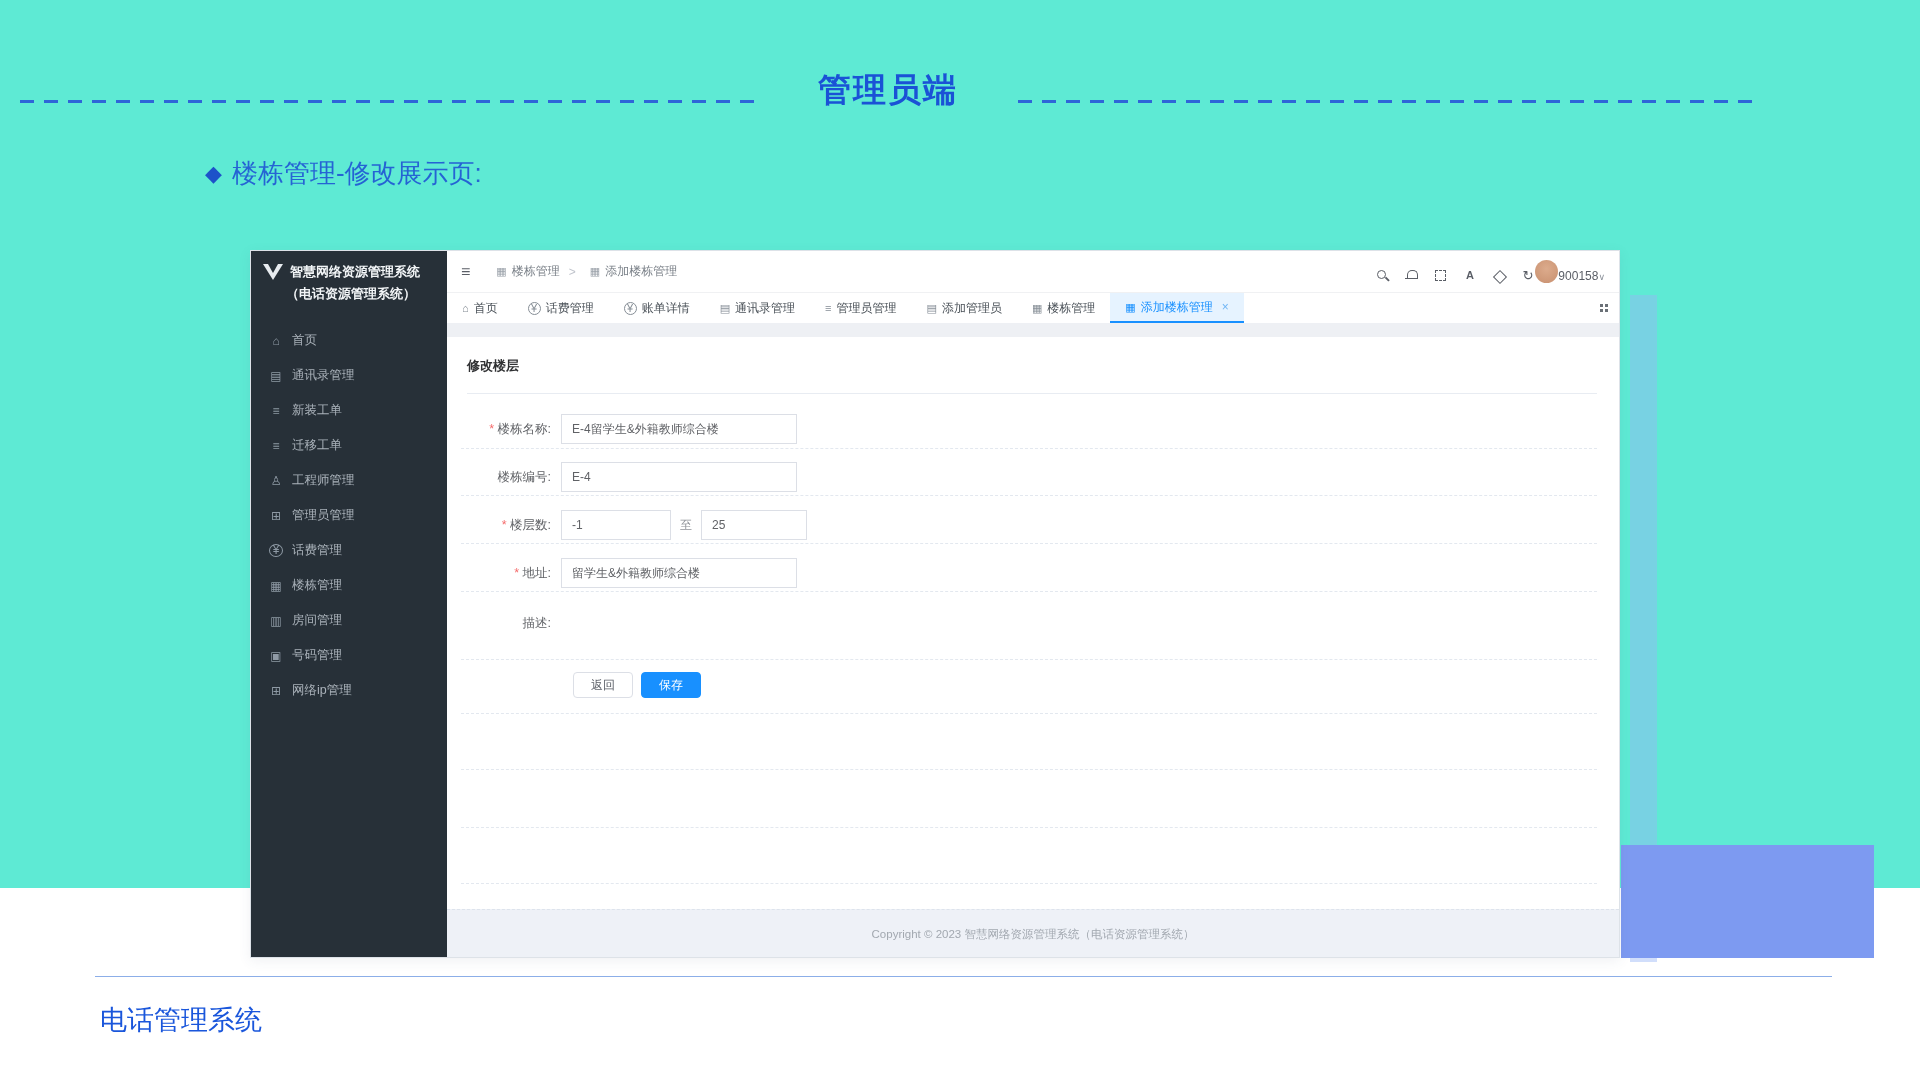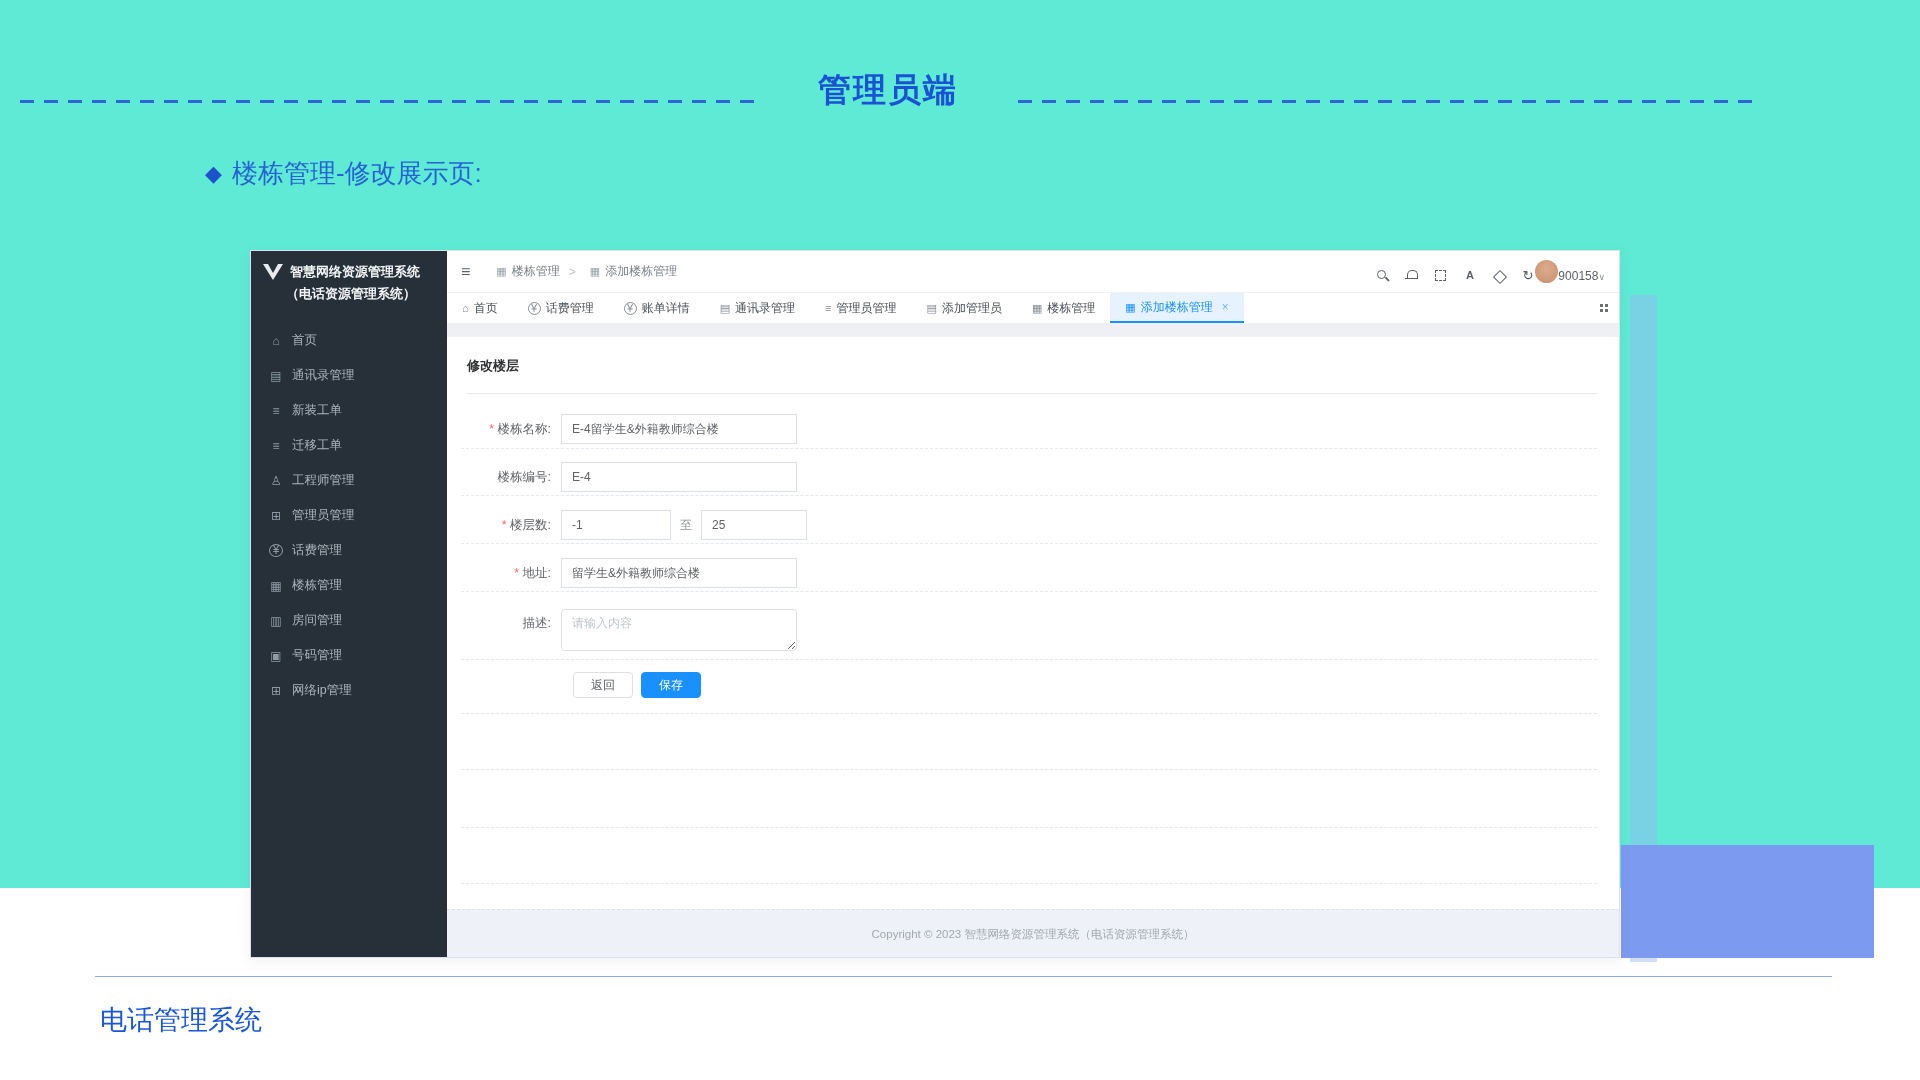--- a/index.html
+++ b/index.html
@@ -296,21 +296,20 @@
           <input class="finput w-sm2" value="25" style="">
         </div>
 
         <div class="form-row" id="row-address" style="top:235px;">
           <label class="flabel req">地址:</label>
           <input class="finput w-lg" value="留学生&amp;外籍教师综合楼" style="">
         </div>
 
         <div class="form-row" id="row-desc" style="top:286px;">
           <label class="flabel">描述:</label>
-          <textarea class="ftextarea" placeholder="请输入内容" style=""></textarea>
         </div>
 
         <div class="form-row" id="row-buttons" style="top:349px;">
           <button class="btn btn-back">返回</button>
           <button class="btn btn-save">保存</button>
         </div>
 
         <div class="app-footer">
           <span>Copyright © 2023 智慧网络资源管理系统（电话资源管理系统）</span>
         </div>

